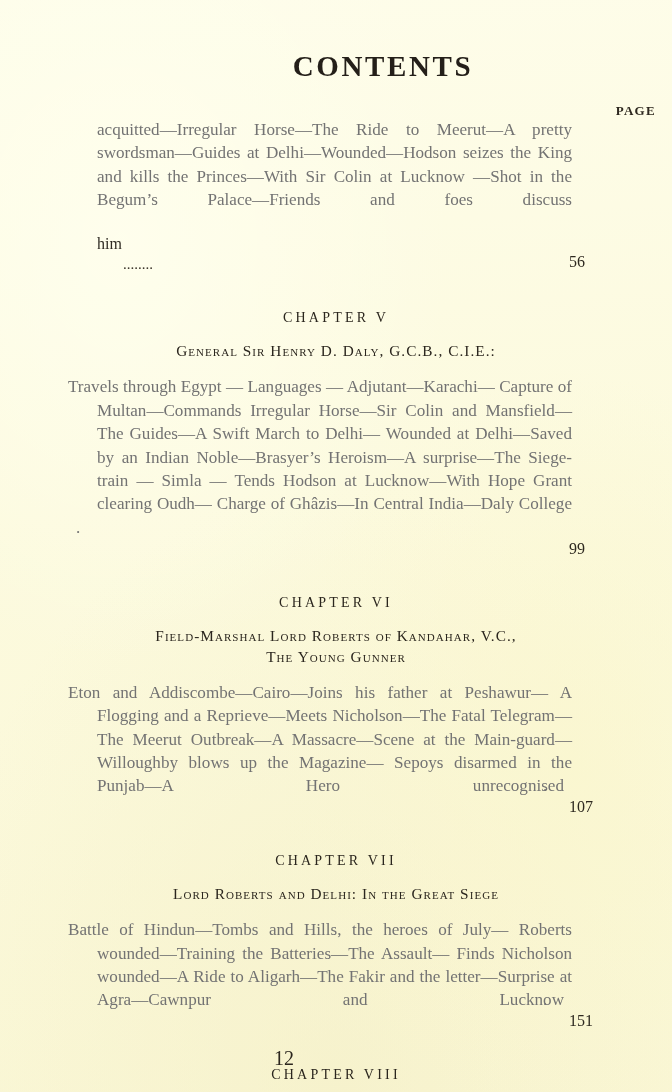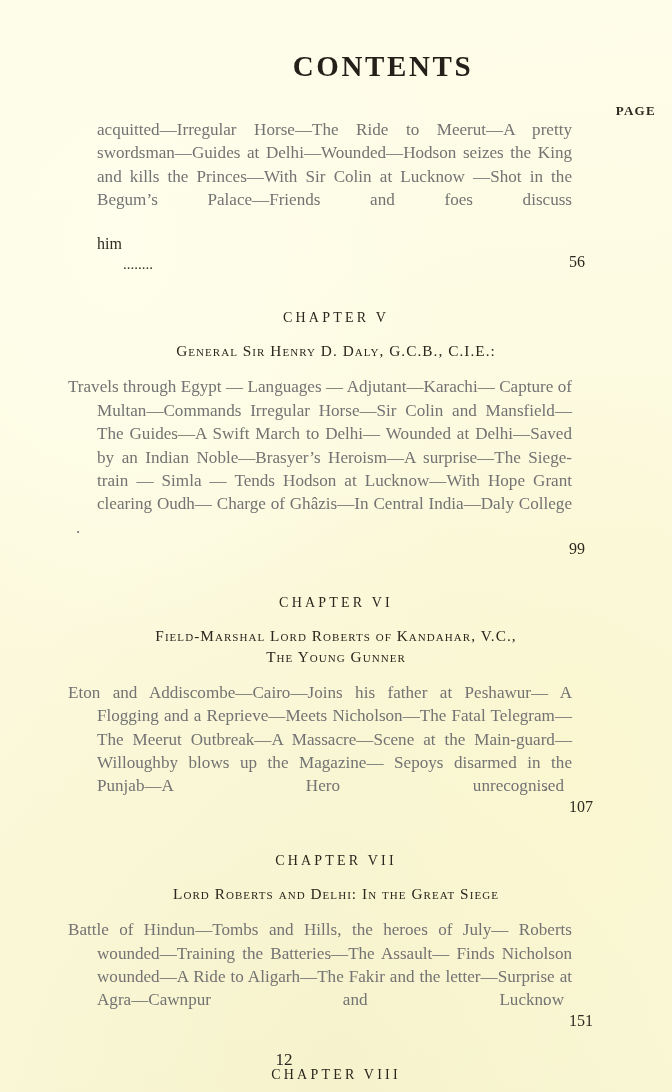--- a/index.html
+++ b/index.html
@@ -149,21 +149,21 @@
   .sc {
     font-variant: small-caps;
   }
 
   .folio {
     position: absolute;
     bottom: 22px;
     left: 0;
     width: 568px;
     text-align: center;
-    font-size: 17px;
+    font-size: 20px;
     color: #2b261e;
   }
 </style>
 </head>
 <body>
 
 <div class="paper-texture"></div>
 
 <div class="page">
 

